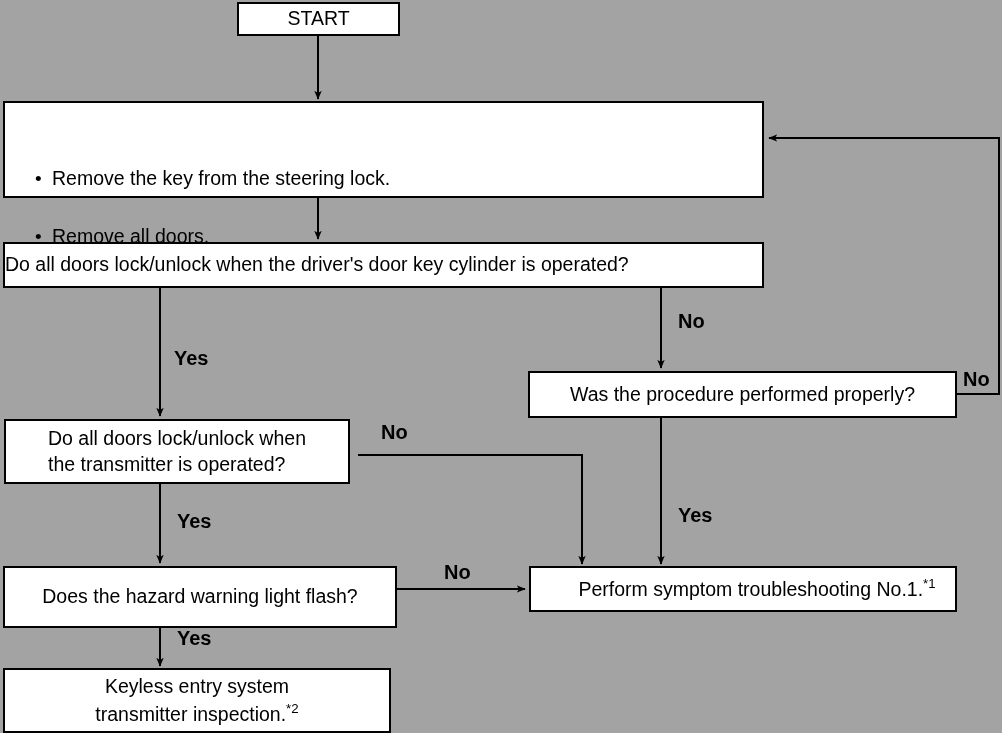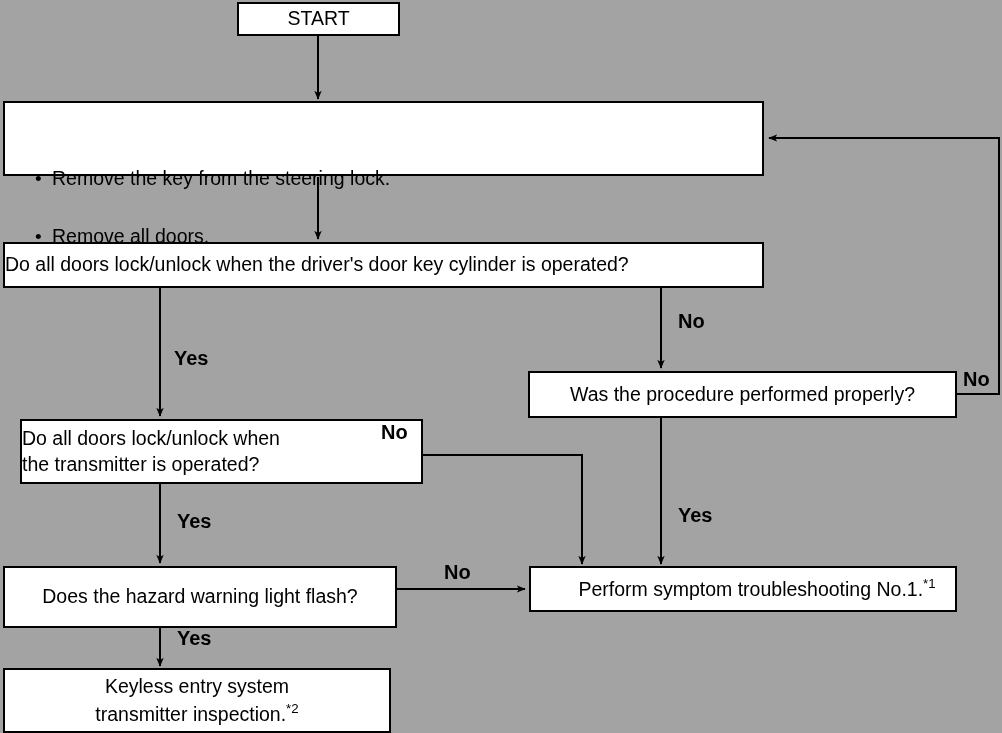--- a/index.html
+++ b/index.html
@@ -106,36 +106,36 @@
 
     <path d="M 397 589 L 525 589" stroke="#000000" stroke-width="2" fill="none" marker-end="url(#arrow)"></path>
 
     <path d="M 160 612 L 160 666" stroke="#000000" stroke-width="2" fill="none" marker-end="url(#arrow)"></path>
   </svg>
 
   <div class="node center" style="left:237px; top:2px; width:163px; height:34px;">
     <span>START</span>
   </div>
 
-  <div class="node pad-bullets" style="left:3px; top:101px; width:761px; height:75px;">
+  <div class="node pad-bullets" style="left:3px; top:101px; width:761px; height:97px;">
     <div class="bullets">
       <span class="bline">Remove the key from the steering lock.</span>
       <span class="bline">Remove all doors.</span>
     </div>
   </div>
 
   <div class="node left pad-l" style="left:3px; top:242px; width:761px; height:46px;">
     <span>Do all doors lock/unlock when the driver's door key cylinder is operated?</span>
   </div>
 
   <div class="node center" style="left:528px; top:371px; width:429px; height:47px;">
     <span>Was the procedure performed properly?</span>
   </div>
 
-  <div class="node left pad-l" style="left:20px; top:419px; width:403px; height:65px;">
+  <div class="node left pad-l" style="left:4px; top:419px; width:346px; height:65px;justify-content:center;">
     <span><span>Do all doors lock/unlock when</span><br><span>the transmitter is operated?</span></span>
   </div>
 
   <div class="node center" style="left:3px; top:566px; width:394px; height:62px;">
     <span>Does the hazard warning light flash?</span>
   </div>
 
   <div class="node center" style="left:529px; top:566px; width:428px; height:46px;padding-left:28px;">
     <span><span>Perform symptom troubleshooting No.1.</span><span class="sup">*1</span></span>
   </div>

